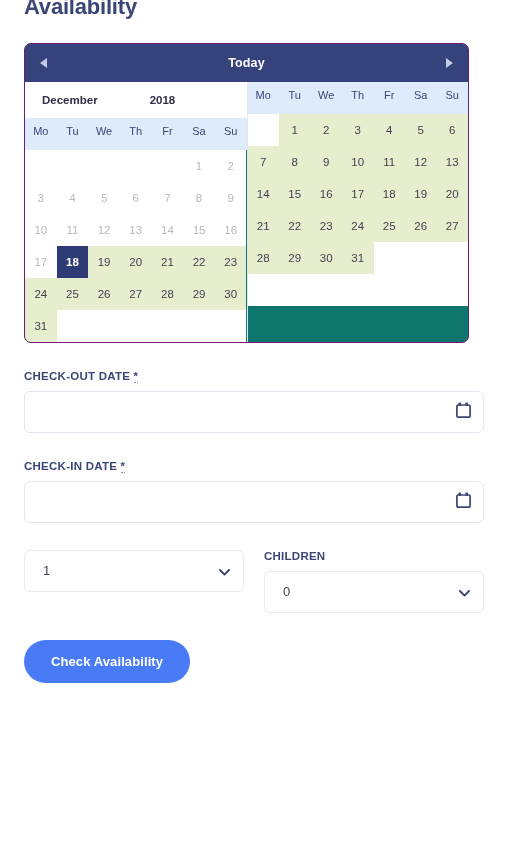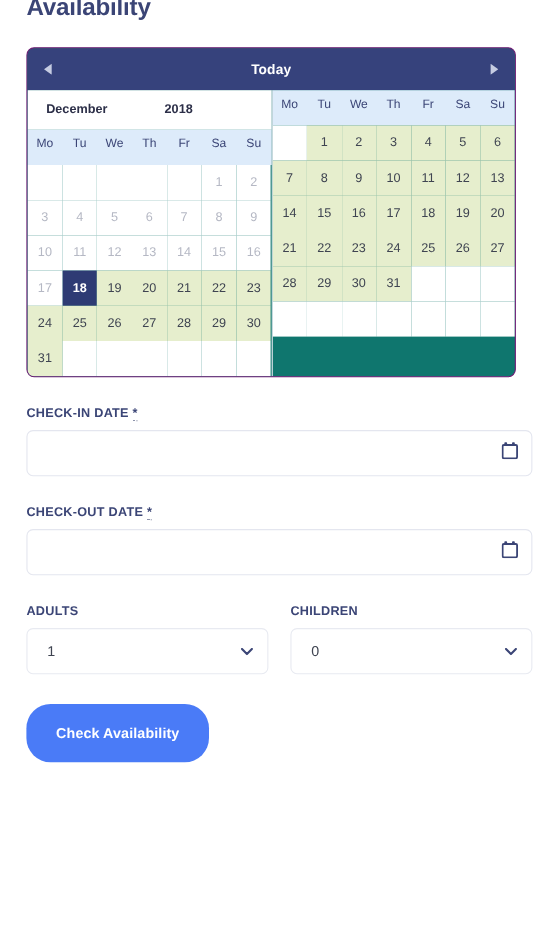--- a/index.html
+++ b/index.html
@@ -171,21 +171,21 @@
     transform: translateY(-50%);
     pointer-events: none;
   }
 
   .submit-btn {
     margin-top: 27px;
     background: #4a7bf7;
     color: #ffffff;
     border: none;
     border-radius: 22px;
-    height: 53px;
+    height: 43px;
     padding: 0 27px;
     font-family: "Liberation Sans", sans-serif;
     font-size: 13px;
     font-weight: bold;
     cursor: pointer;
     letter-spacing: 0.1px;
   }
 </style>
 </head>
 <body>
@@ -354,53 +354,52 @@
       </div>
 
     </div>
   </div>
 
   
 
 
   <div class="field-group">
     <label class="field-label">
+      <span>CHECK-OUT DATE </span><span class="req-abbr">*</span>
+    </label>
+    <span class="input-wrap">
+      <input class="text-input" type="text" value="" style="">
+      <span class="cal-icon">
+        <svg width="15" height="16" viewBox="0 0 15 16">
+          <rect x="2.5" y="0.5" width="2.5" height="3.5" rx="0.8" fill="#3b4576"></rect>
+          <rect x="9.5" y="0.5" width="2.5" height="3.5" rx="0.8" fill="#3b4576"></rect>
+          <rect x="0.9" y="3" width="13.2" height="12.2" rx="1.2" fill="none" stroke="#3b4576" stroke-width="1.7"></rect>
+        </svg>
+      </span>
+    </span>
+  </div>
+
+  <div class="field-group">
+    <label class="field-label">
       <span>CHECK-IN DATE </span><span class="req-abbr">*</span>
     </label>
     <span class="input-wrap">
       <input class="text-input" type="text" value="" style="">
       <span class="cal-icon">
         <svg width="15" height="16" viewBox="0 0 15 16">
           <rect x="2.5" y="0.5" width="2.5" height="3.5" rx="0.8" fill="#3b4576"></rect>
           <rect x="9.5" y="0.5" width="2.5" height="3.5" rx="0.8" fill="#3b4576"></rect>
           <rect x="0.9" y="3" width="13.2" height="12.2" rx="1.2" fill="none" stroke="#3b4576" stroke-width="1.7"></rect>
         </svg>
       </span>
     </span>
   </div>
 
-  <div class="field-group">
-    <label class="field-label">
-      <span>CHECK-OUT DATE </span><span class="req-abbr">*</span>
-    </label>
-    <span class="input-wrap">
-      <input class="text-input" type="text" value="" style="">
-      <span class="cal-icon">
-        <svg width="15" height="16" viewBox="0 0 15 16">
-          <rect x="2.5" y="0.5" width="2.5" height="3.5" rx="0.8" fill="#3b4576"></rect>
-          <rect x="9.5" y="0.5" width="2.5" height="3.5" rx="0.8" fill="#3b4576"></rect>
-          <rect x="0.9" y="3" width="13.2" height="12.2" rx="1.2" fill="none" stroke="#3b4576" stroke-width="1.7"></rect>
-        </svg>
-      </span>
-    </span>
-  </div>
-
   <div class="two-col">
     <div class="col">
-      <label class="field-label">ADULTS</label>
       <div class="select-wrap">
         <div class="select-box">1</div>
         <span class="chevron">
           <svg width="11" height="7" viewBox="0 0 11 7">
             <polyline points="1,1 5.5,5.6 10,1" fill="none" stroke="#3b4576" stroke-width="1.9" stroke-linecap="round" stroke-linejoin="round"></polyline>
           </svg>
         </span>
       </div>
     </div>
 

